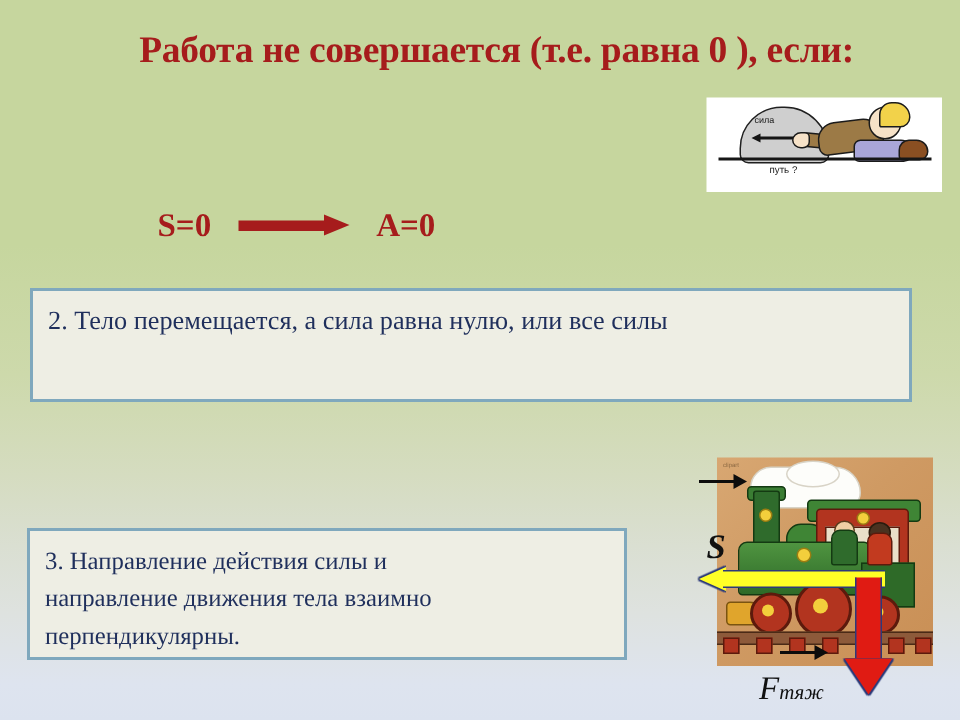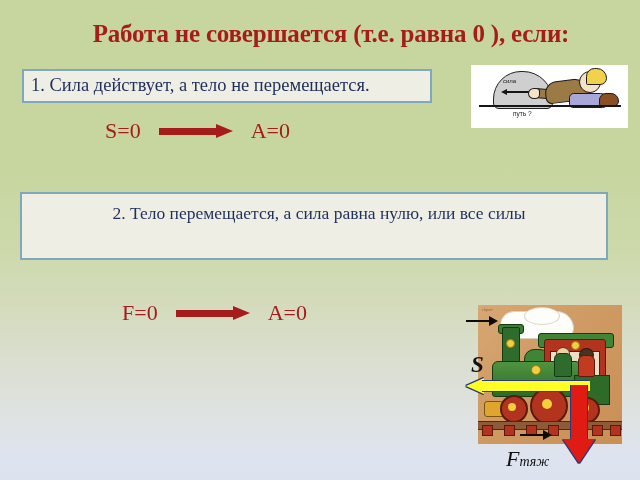--- a/index.html
+++ b/index.html
@@ -26,27 +26,27 @@
     position:absolute;
     background:#eeeee4;
     border:2px solid #7fa8bd;
     color:#1f2f5c;
     box-sizing:border-box;
   }
   .tbox .ln{display:block;white-space:nowrap;}
 
   #box1{left:22px;top:69px;width:410px;height:34px;
         font-size:18.5px;padding:4px 0 0 7px;}
-  #box2{left:20px;top:192px;width:588px;height:68px;
-        font-size:17.5px;padding:7px 0 0 10px;line-height:25px;text-align:center;}
+  #box2{left:20px;top:192px;width:588px;height:76px;
+        font-size:17.5px;padding:7px 0 0 10px;line-height:25px;}
   #box3{left:18px;top:352px;width:400px;height:88px;
         font-size:16.5px;padding:7px 0 0 10px;line-height:25px;}
 
   
-  .formula{position:absolute;color:#a61c1c;font-weight:normal;white-space:nowrap;}
+  .formula{position:absolute;color:#a61c1c;font-weight:bold;white-space:nowrap;margin-top:19px;}
   .formula .term{font-size:22px;vertical-align:middle;}
   .arrow-r{
     display:inline-block;vertical-align:middle;position:relative;
     width:74px;height:14px;margin:0 14px;
   }
   .arrow-r .shaft{
     position:absolute;left:0;top:4px;width:58px;height:7px;background:#a61c1c;
   }
   .arrow-r .head{
     position:absolute;right:0;top:0;width:0;height:0;
@@ -255,44 +255,39 @@
     filter:drop-shadow(-1px 0 0 #2c3a7a) drop-shadow(1px 0 0 #2c3a7a) drop-shadow(0 1px 0 #2c3a7a);
   }
 </style>
 </head>
 <body>
 
 <div class="slide">
 
   <div class="title">Работа не совершается (т.е. равна 0 ), если:</div>
 
-  <div class="tbox" id="box1">
-    <span class="ln">1. Сила действует, а тело не перемещается.</span>
-  </div>
 
   <div class="formula" id="f1">
     <span class="term">S=0</span>
     <span class="arrow-r">
       <span class="shaft"></span><span class="head"></span>
     </span>
     <span class="term">A=0</span>
   </div>
 
   <div class="tbox" id="box2">
     <span class="ln">2. Тело перемещается, а сила равна нулю, или все силы</span>
   </div>
 
-  <div class="formula" id="f2">
-    <span class="term">F=0</span>
-    <span class="arrow-r">
-      <span class="shaft"></span><span class="head"></span>
-    </span>
-    <span class="term">A=0</span>
-  </div>
-
+
+  <div class="tbox" id="box3">
+    <span class="ln">3. Направление действия силы и</span>
+    <span class="ln">направление движения тела взаимно</span>
+    <span class="ln">перпендикулярны.</span>
+  </div>
 
   <div id="pic1">
     <div class="rock"></div>
     <div class="rocklbl">сила</div>
     <div class="rockarrow">
       <span class="s"></span>
         <span class="h"></span>
     </div>
     <div class="arm"></div>
     <div class="hand"></div>

